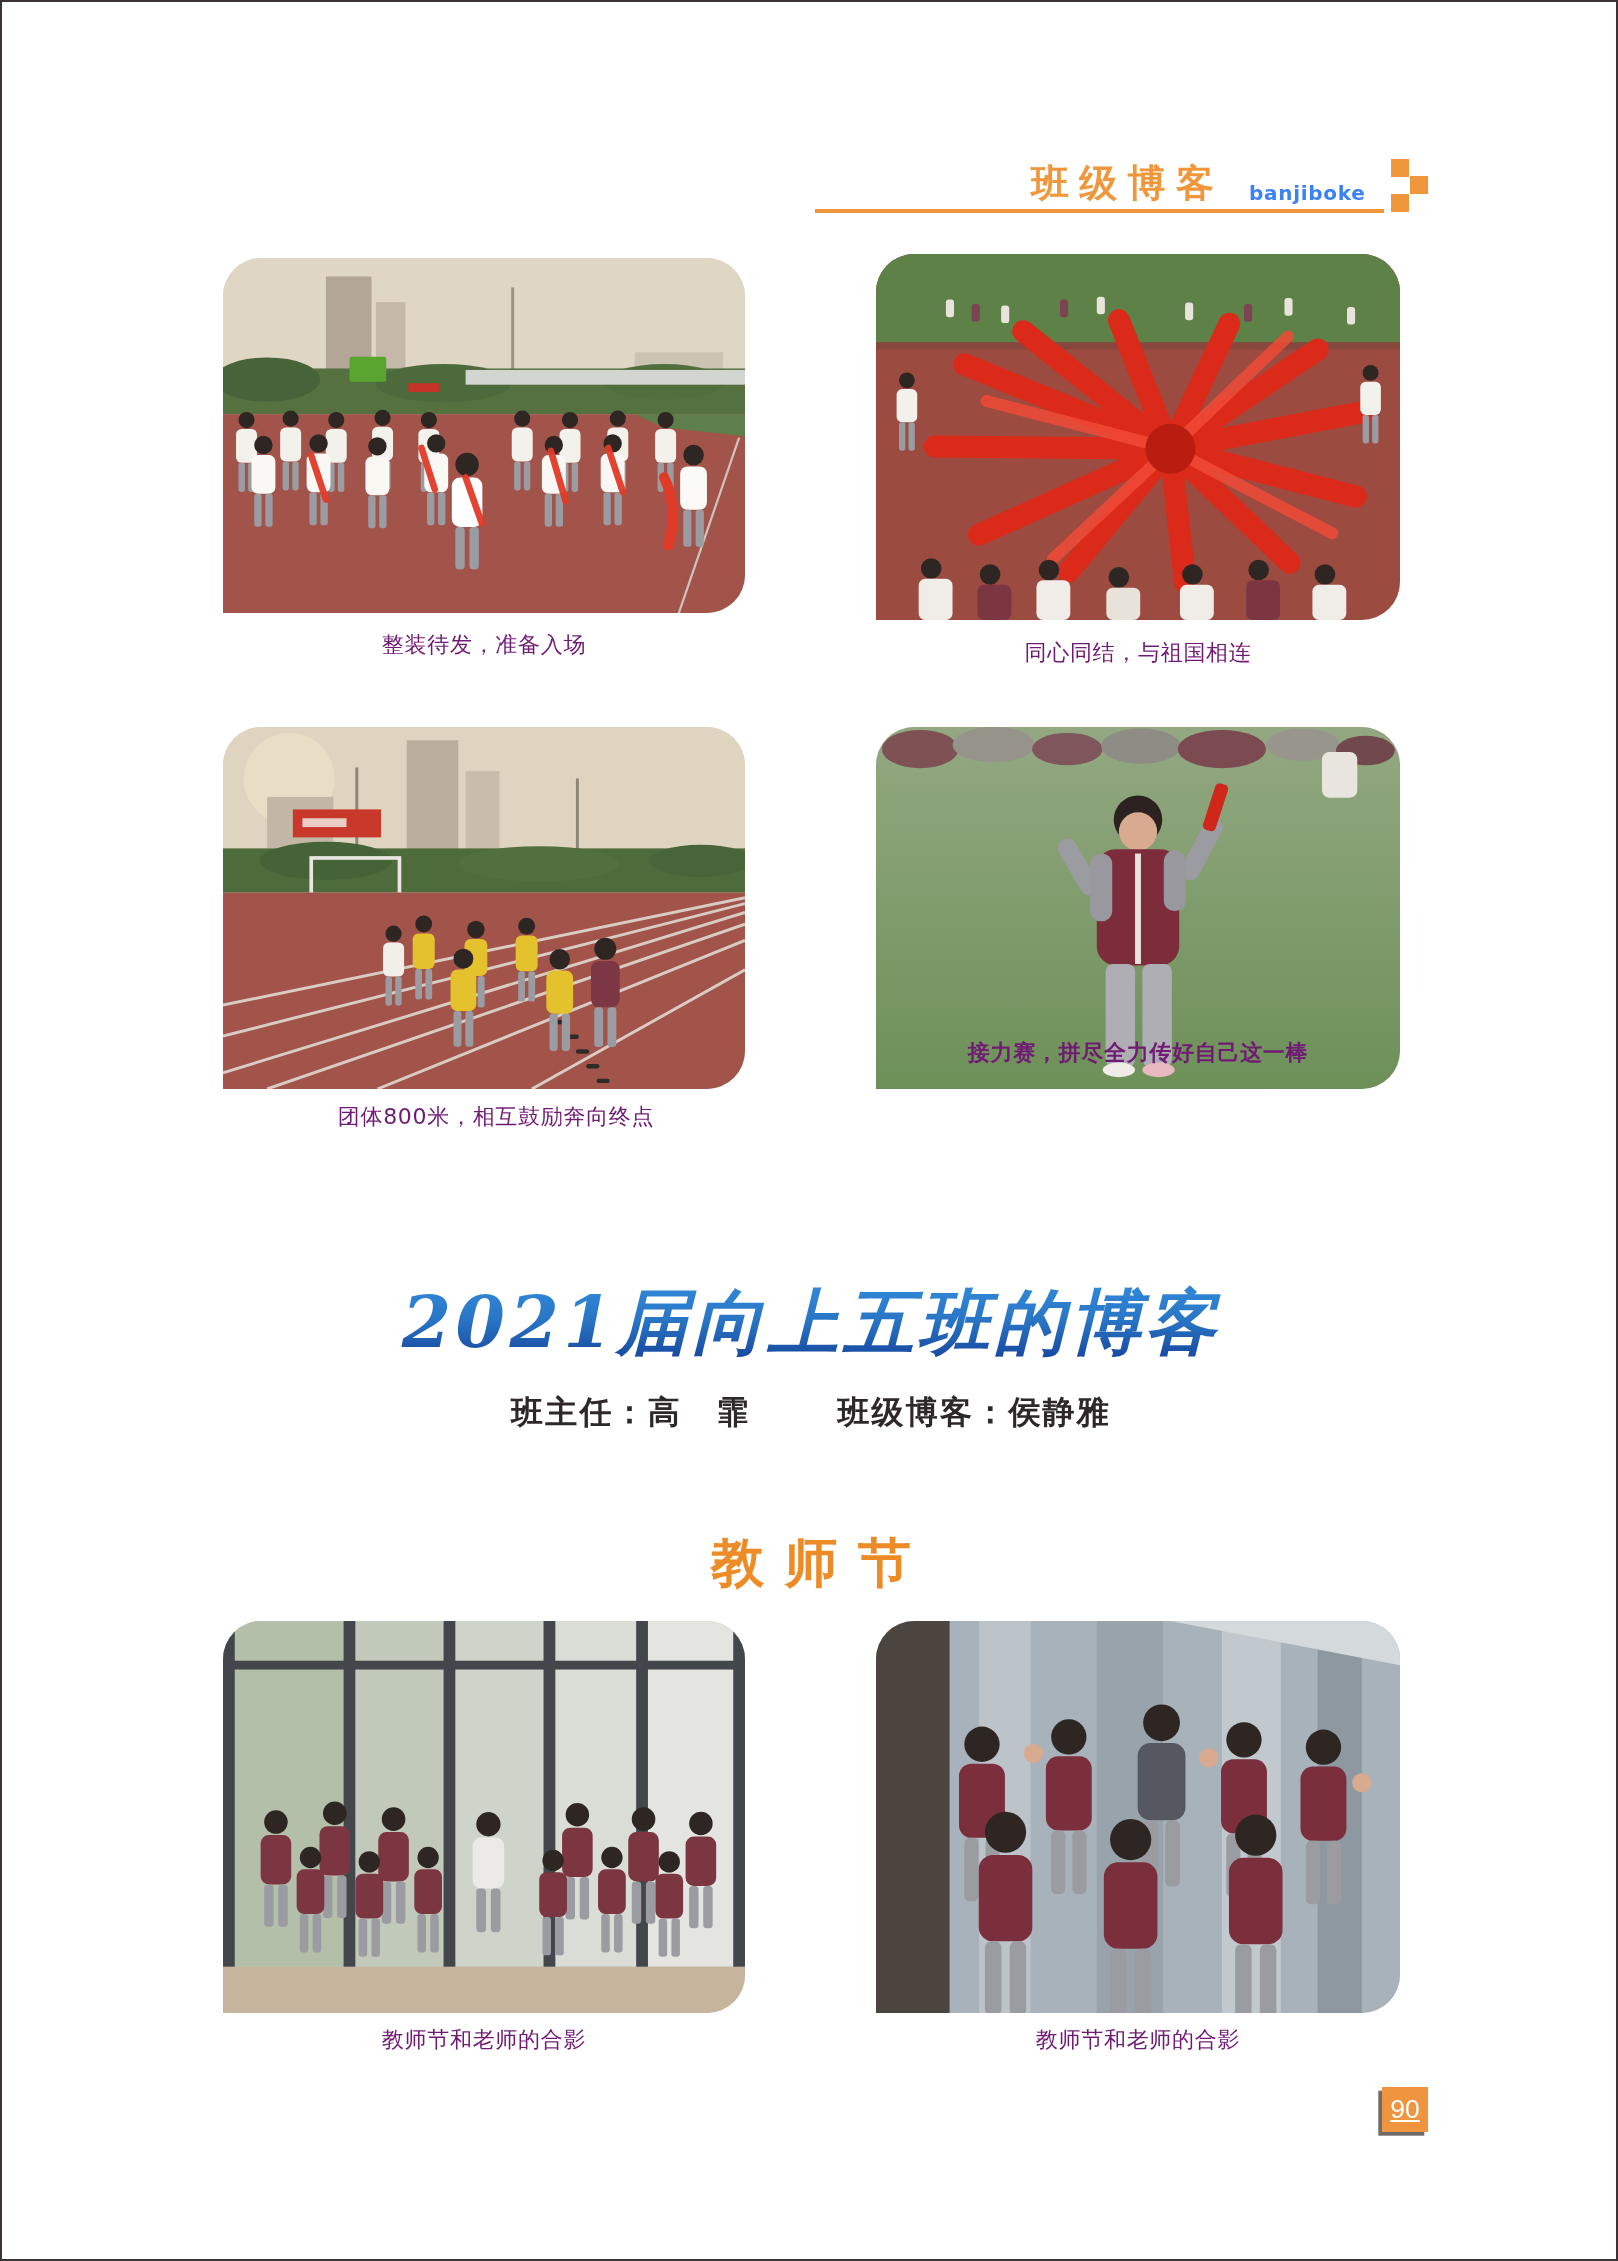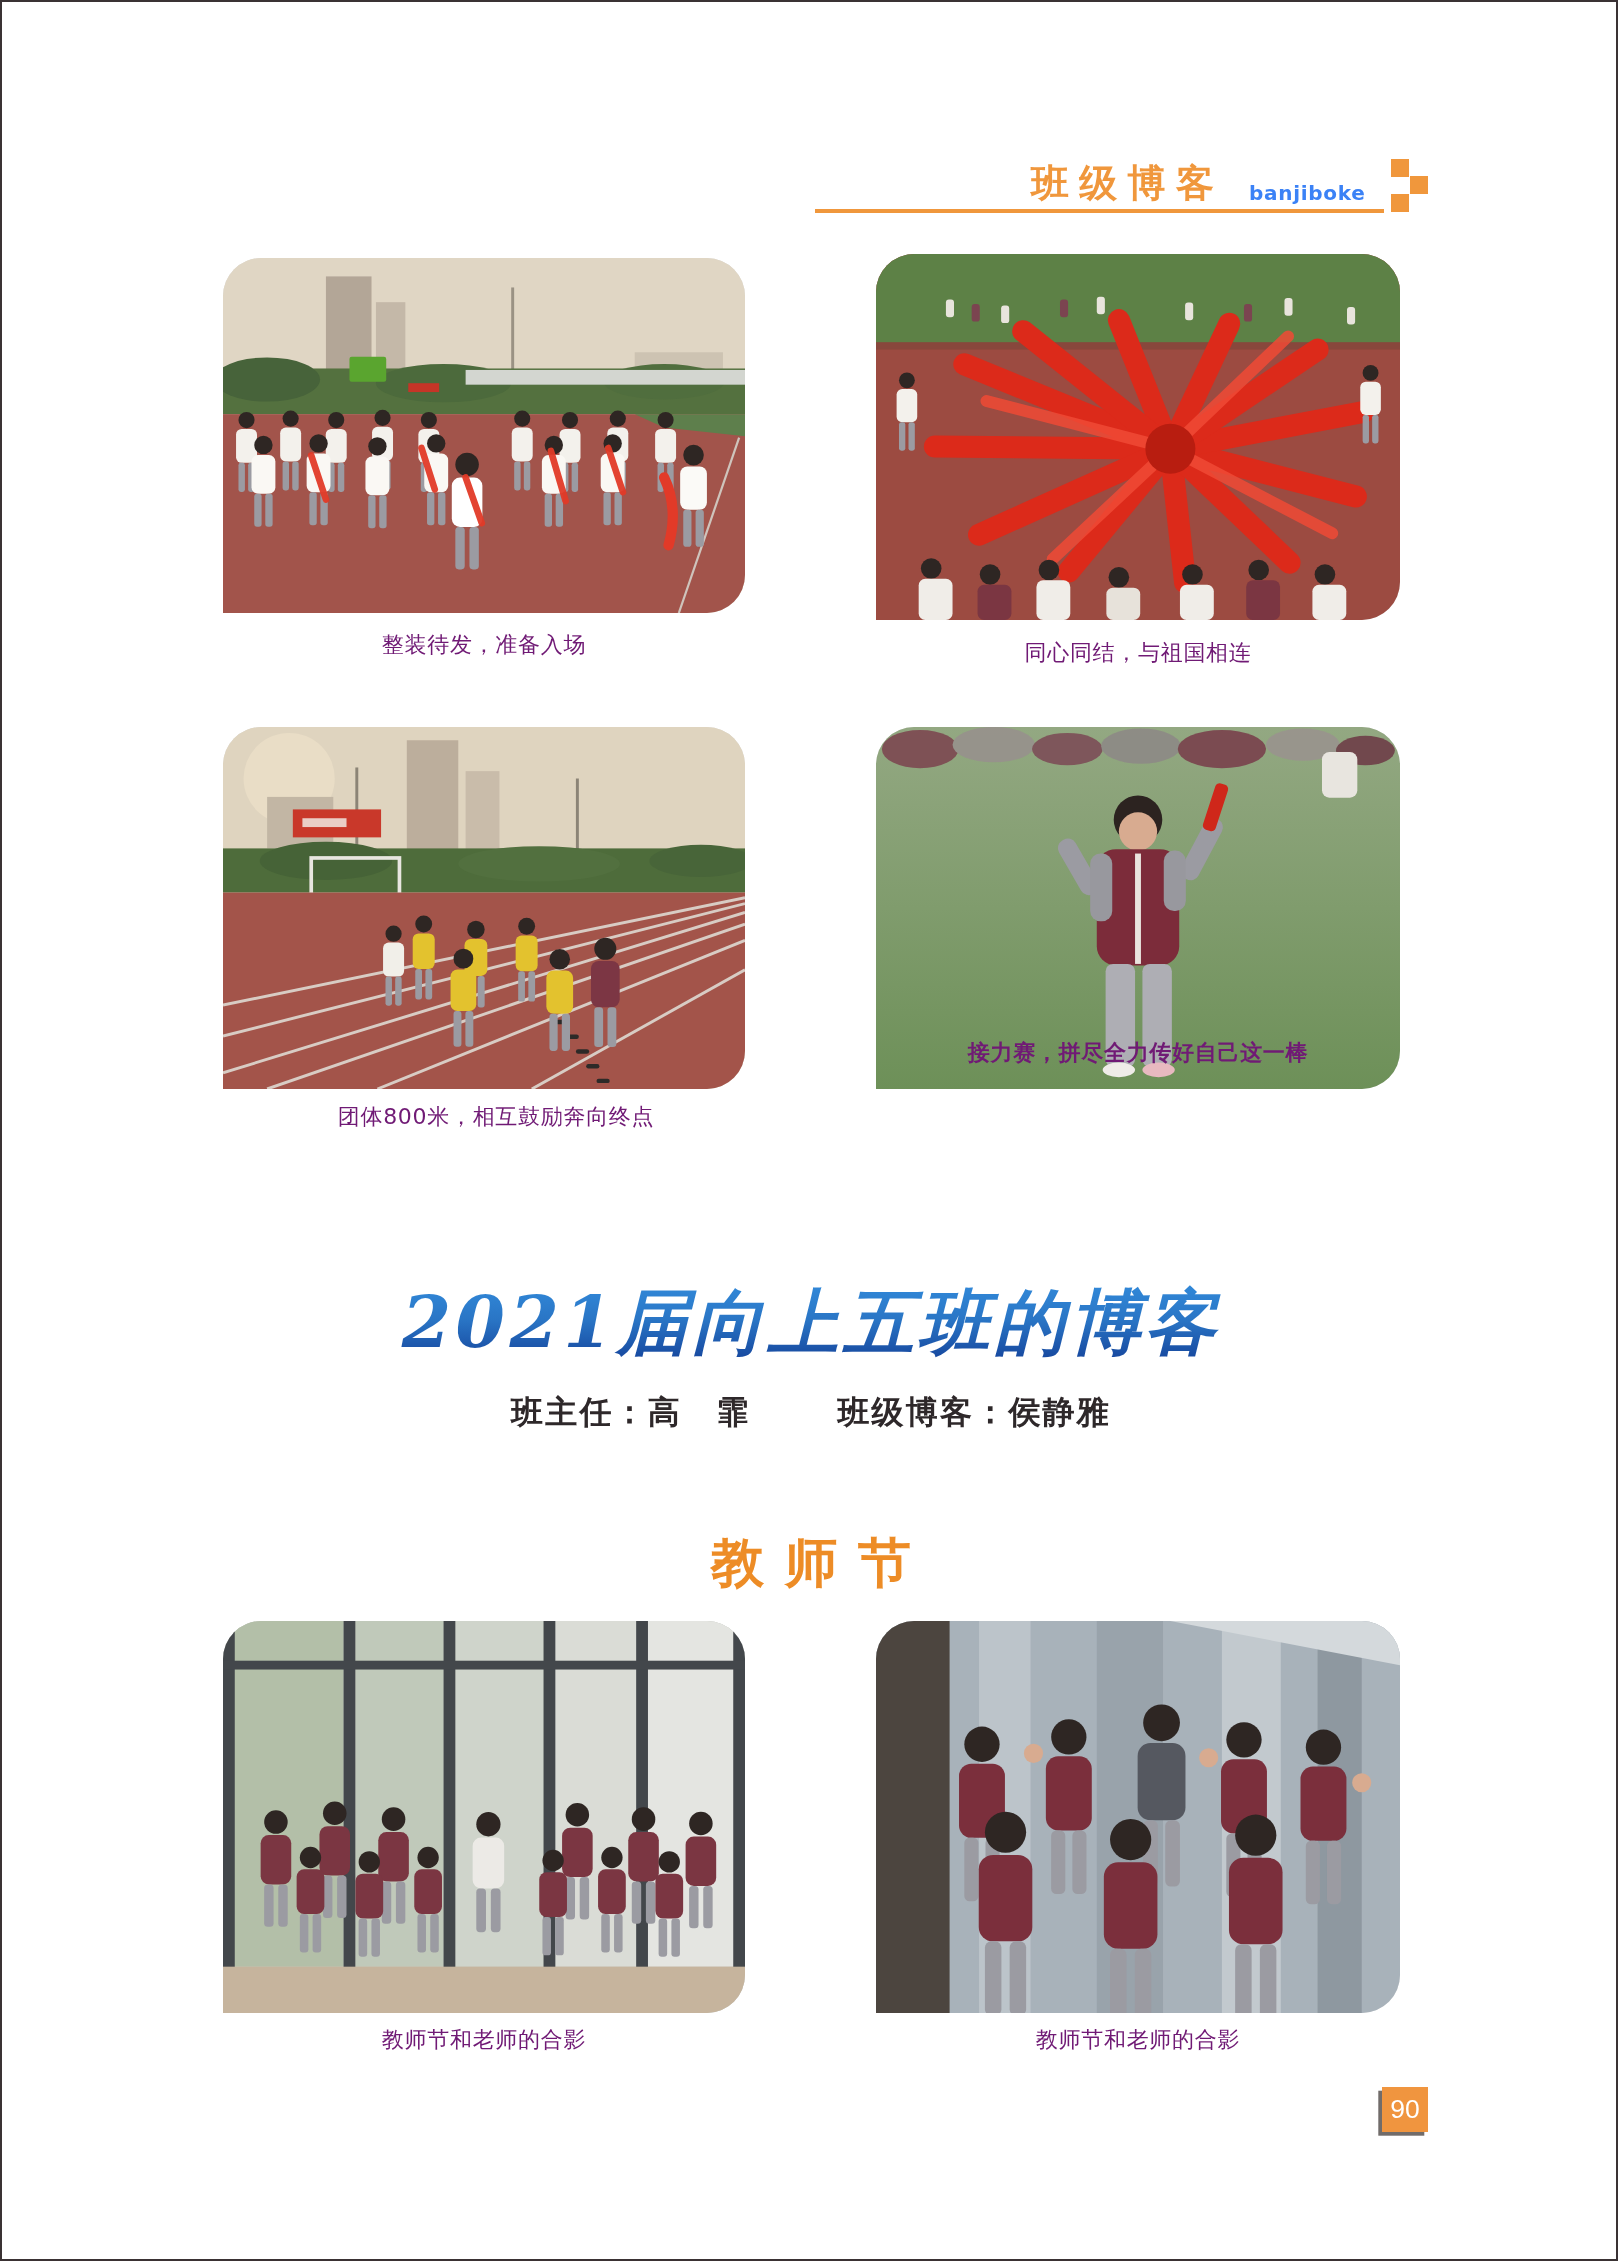--- a/index.html
+++ b/index.html
@@ -77,21 +77,21 @@
     position:absolute;left:0;top:1531px;width:1618px;
     text-align:center;font-family:"DejaVu Serif",serif;
     font-size:53px;font-weight:600;color:#ED8C26;letter-spacing:20.6px;line-height:1.1;
     text-indent:20.6px;
   }
   
   .page-badge{
     position:absolute;left:1380px;top:2085px;width:46px;height:45px;
     background:#F0953F;box-shadow:-3.7px 3.7px 0 0 #716c6a;
     display:flex;align-items:center;justify-content:center;
-    color:#ffffff;font-size:26.5px;font-family:"Liberation Sans",sans-serif;
+    color:#ffffff;font-size:26.5px;font-family:"Liberation Sans",sans-serif;text-decoration:underline;
   }
 </style>
 </head>
 <body>
 
 <svg width="0" height="0" style="position:absolute" aria-hidden="true">
   <defs>
     <symbol id="person" viewBox="0 0 40 104">
       <circle cx="20" cy="11" r="10" fill="#2e2623"></circle>
       <rect x="7" y="22" width="26" height="42" rx="7" fill="currentColor"></rect>

